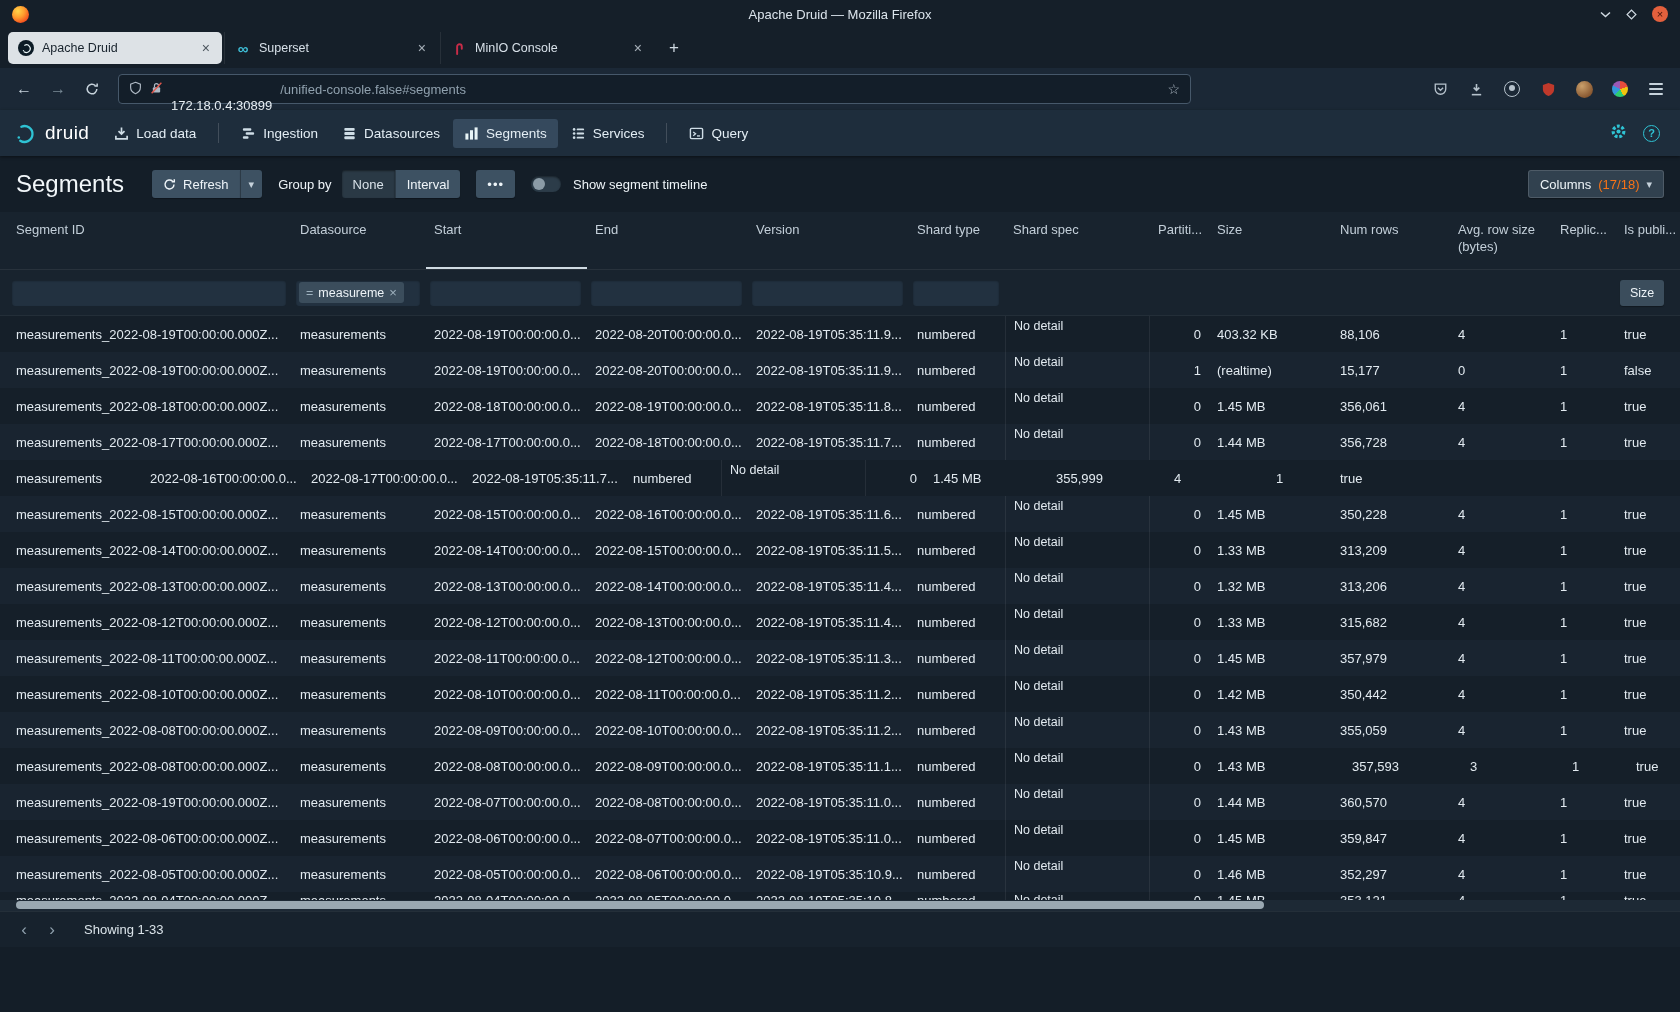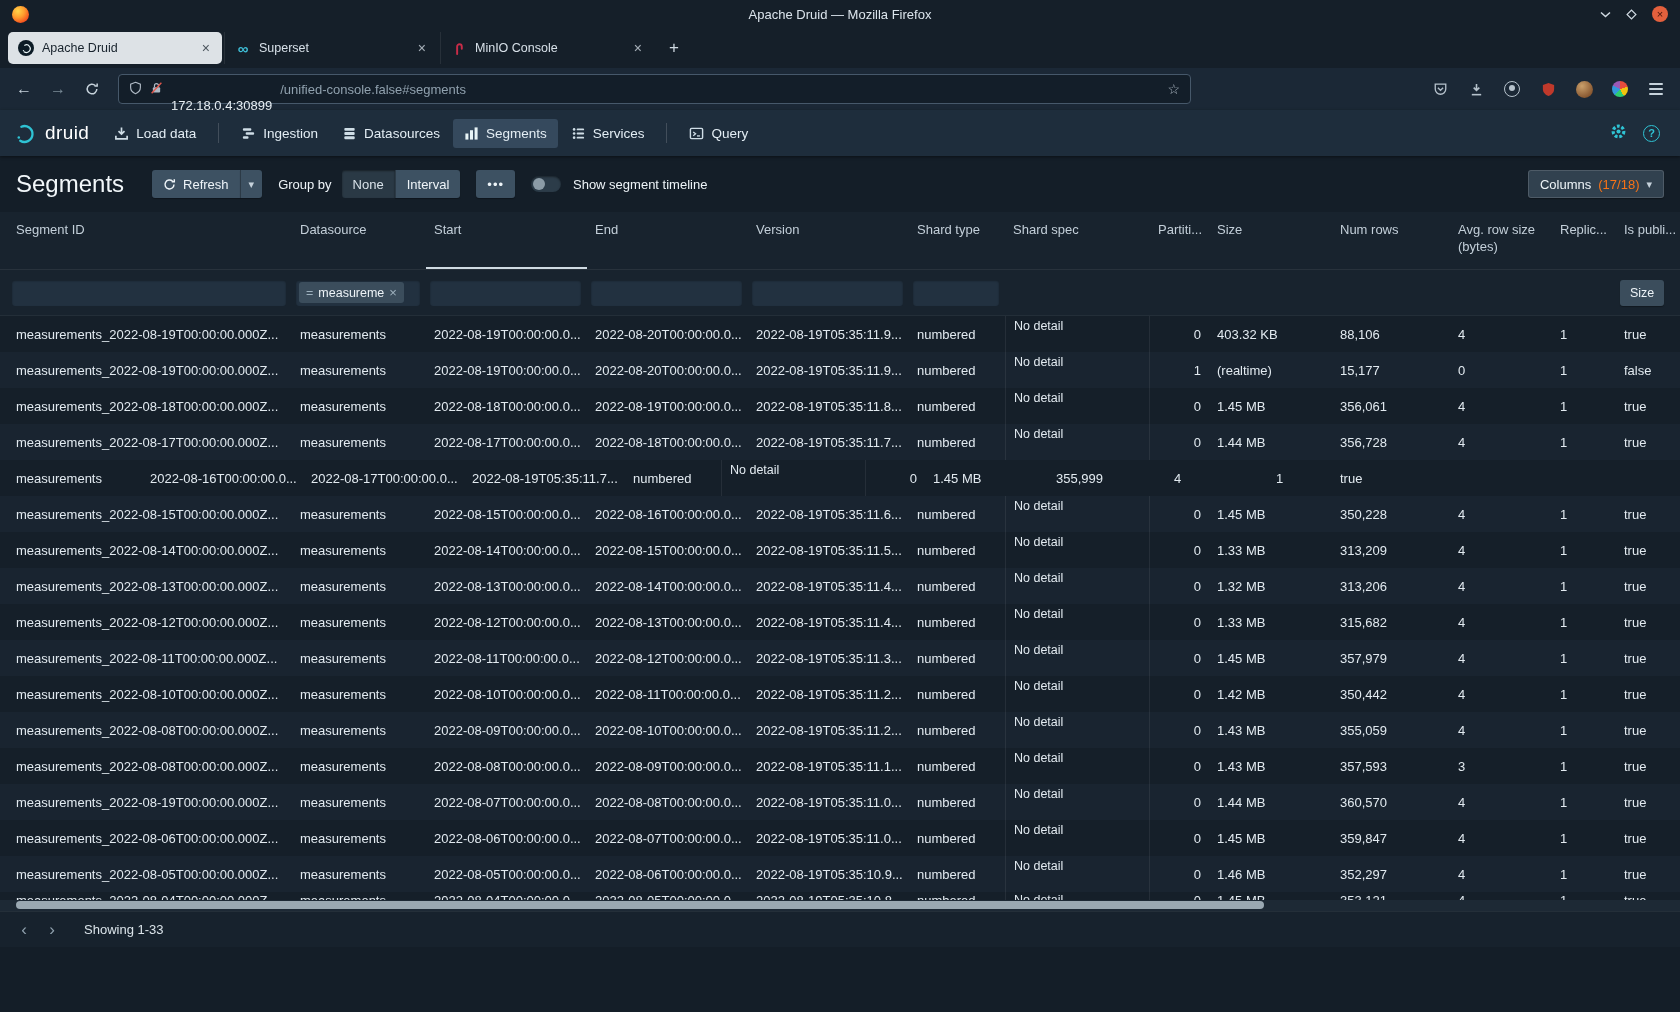--- a/index.html
+++ b/index.html
@@ -567,21 +567,21 @@
       <div class="tr">
         <div class="td" style="width: 284px;">measurements_2022-08-08T00:00:00.000Z...</div>
         <div class="td" style="width: 134px;">measurements</div>
         <div class="td" style="width: 161px;">2022-08-08T00:00:00.0...</div>
         <div class="td" style="width: 161px;">2022-08-09T00:00:00.0...</div>
         <div class="td" style="width: 161px;">2022-08-19T05:35:11.1...</div>
         <div class="td" style="width: 96px;">numbered</div>
         <div class="td td-shardspec" style="width: 145px;">No detail</div>
         <div class="td td-right" style="width: 59px;">0</div>
         <div class="td" style="width: 123px;">1.43 MB</div>
-        <div class="td" style="width: 118px;">357,593</div>
+        <div class="td" style="width: 118px; margin-left: 12px;">357,593</div>
         <div class="td" style="width: 102px;">3</div>
         <div class="td" style="width: 64px;">1</div>
         <div class="td" style="width: 120px;">true</div>
       </div>
       <div class="tr">
         <div class="td" style="width: 284px;">measurements_2022-08-19T00:00:00.000Z...</div>
         <div class="td" style="width: 134px;">measurements</div>
         <div class="td" style="width: 161px;">2022-08-07T00:00:00.0...</div>
         <div class="td" style="width: 161px;">2022-08-08T00:00:00.0...</div>
         <div class="td" style="width: 161px;">2022-08-19T05:35:11.0...</div>

